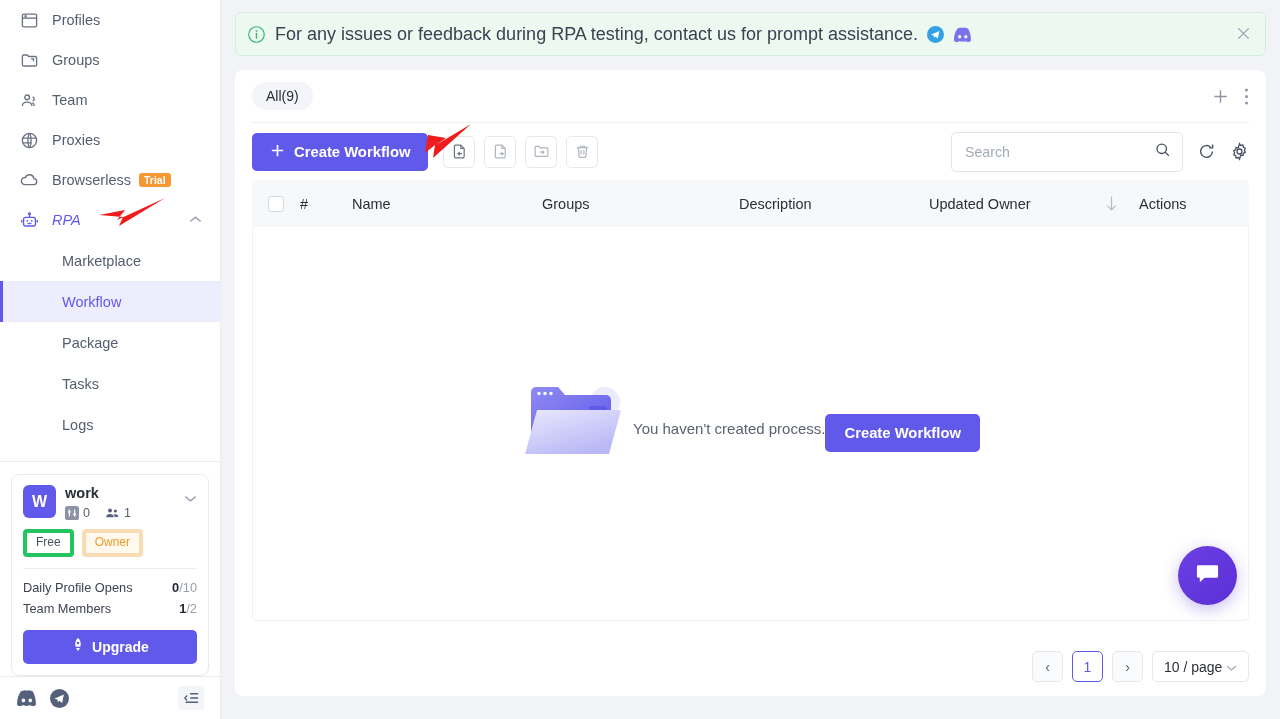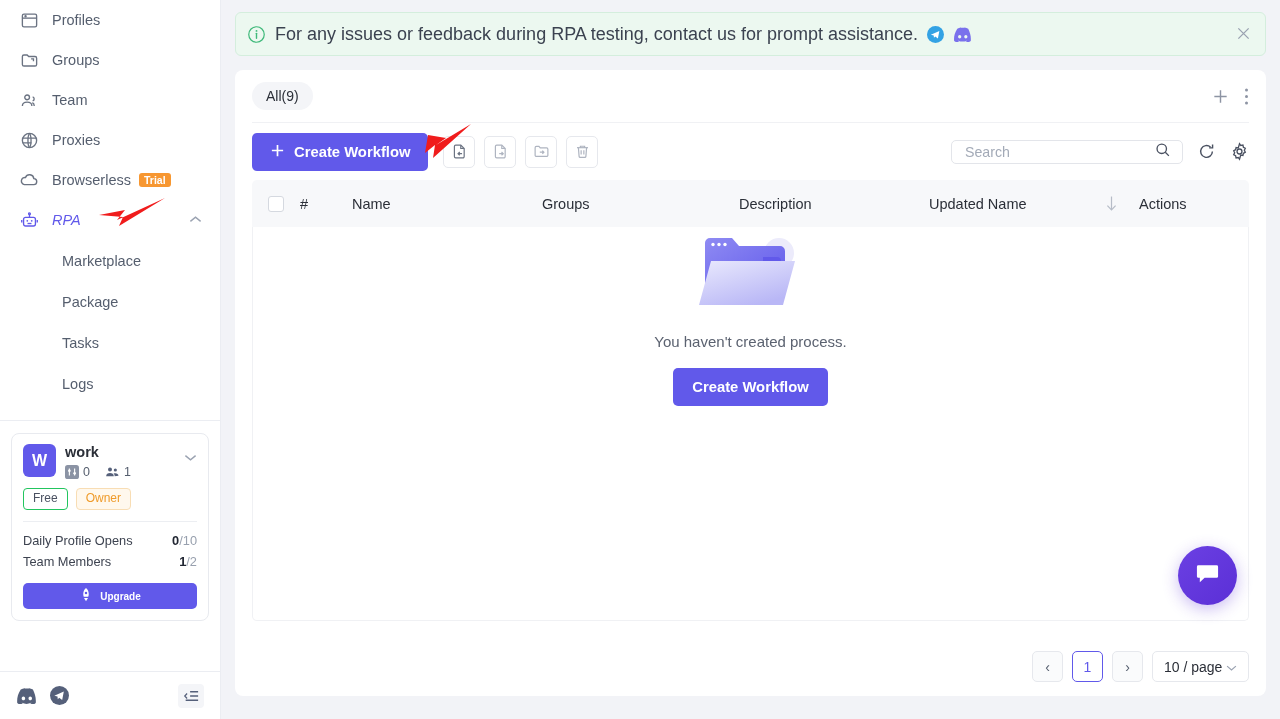--- a/index.html
+++ b/index.html
@@ -69,31 +69,31 @@
     flex: 0 0 33px; margin-right: 9px;
   }
   .ws-name { font-size: 14.5px; font-weight: 700; color: #2b2f38; line-height: 1.15; }
   .ws-meta { display: flex; align-items: center; gap: 4px; margin-top: 4px; font-size: 12.5px; color: #555e6e; }
   .ws-meta .mico { display: inline-flex; align-items: center; }
   .ws-meta .gap { width: 7px; }
   .ws-caret { margin-left: auto; color: #9aa2b1; font-size: 11px; padding-top: 8px; }
   .ws-tags { display: flex; gap: 8px; margin-top: 9px; }
   .tag {
     font-size: 12px; padding: 2px 9px 3px; border-radius: 4px;
-    border: 1px solid #22c55e; color: #4a5161; line-height: 1.3;
+    border: 4px solid #22c55e; color: #4a5161; line-height: 1.3;
   }
   .tag.owner { border-color: #f8ddb4; background: #fff8ed; color: #ef9b2b; }
   .ws-sep { height: 1px; background: #eceef2; margin: 11px 0 8px; }
   .ws-row { display: flex; justify-content: space-between; font-size: 12.8px; color: #3d4350; line-height: 21px; }
   .ws-row .v b { color: #222733; font-weight: 700; }
   .ws-row .v span { color: #98a0ae; }
   .upgrade-btn {
-    margin-top: 11px; width: 100%; height: 26px;
+    margin-top: 11px; width: 100%; height: 34px;
     background: #6159ea; color: #fff; border: none; border-radius: 5px;
-    font-size: 10px; font-weight: 700; cursor: pointer;
+    font-size: 14px; font-weight: 700; cursor: pointer;
     display: flex; align-items: center; justify-content: center; gap: 7px;
     font-family: "Liberation Sans", sans-serif;
   }
 
   .side-foot {
     margin-top: auto; height: 48px;
     border-top: 1px solid #ebedf2;
     display: flex; align-items: center; padding: 0 16px;
   }
   .side-foot .sico { margin-right: 14px; cursor: pointer; display: flex; }
@@ -134,42 +134,42 @@
     display: flex; align-items: center; gap: 9px;
     font-family: "Liberation Sans", sans-serif;
   }
   .tool-icons { display: flex; gap: 9px; margin-left: 15px; }
   .tool-ico {
     width: 32px; height: 32px; border: 1px solid #e6e8ed; border-radius: 5px;
     display: flex; align-items: center; justify-content: center; cursor: pointer; background: #fff;
   }
   .tool-right { margin-left: auto; display: flex; align-items: center; gap: 14px; }
   .search-box {
-    width: 232px; height: 24px; border: 1px solid #e3e5ea; border-radius: 5px;
+    width: 232px; height: 40px; border: 1px solid #e3e5ea; border-radius: 5px;
     display: flex; align-items: center; padding: 0 11px;
   }
   .search-box input {
     border: none; outline: none; flex: 1; font-size: 14.2px; color: #2b2f38;
     font-family: "Liberation Sans", sans-serif; background: transparent;
   }
   .search-box input::placeholder { color: #a3aab7; }
 
   .table-head {
     height: 47px; background: #f7f8fa; border-radius: 5px 5px 0 0;
     display: flex; align-items: center; font-size: 14.5px; color: #2b2f38;
   }
   .th { display: flex; align-items: center; }
   .chk {
     width: 16px; height: 16px; border: 1px solid #d5d9e0; border-radius: 3px;
     background: #fff; cursor: pointer;
   }
   .table-body {
     border: 1px solid #f0f1f4; border-top: none; border-radius: 0 0 5px 5px;
-    height: 394px; display: flex; flex-direction: column;
-    align-items: center; 
+    height: 394px; display: flex; flex-direction: row;
+    align-items: center; justify-content: center;
   }
   .empty-txt { font-size: 15px; color: #5b6270; margin-top: 10px; }
   .empty-btn {
     margin-top: 18px; height: 38px; background: #6159ea; color: #fff;
     border: none; border-radius: 5px; font-size: 14.8px; font-weight: 700;
     padding: 0 19px; cursor: pointer; font-family: "Liberation Sans", sans-serif;
   }
 
   .pager { position: absolute; right: 17px; bottom: 14px; display: flex; align-items: center; gap: 9px; }
   .pg {
@@ -268,20 +268,23 @@
         <span class="nav-label lbl">RPA</span>
         <span class="chevron">
           <svg width="13" height="9" viewBox="0 0 14 9" fill="none" stroke="#9aa2b1" stroke-width="1.5">
               <path d="M1.5 6.5 7 2l5.5 4.5"></path>
             </svg>
         </span>
       </div>
 
       <div class="sub-item">
         <span>Marketplace</span>
+      </div>
+      <div class="sub-item selected">
+        <span>Workflow</span>
       </div>
       <div class="sub-item">
         <span>Package</span>
       </div>
       <div class="sub-item">
         <span>Tasks</span>
       </div>
       <div class="sub-item">
         <span>Logs</span>
       </div>
@@ -486,21 +489,21 @@
       </div>
 
       <div class="table-head">
         <span class="th" style="width:48px;justify-content:center">
             <span class="chk"></span>
           </span>
         <span class="th" style="width:52px">#</span>
         <span class="th" style="width:190px">Name</span>
         <span class="th" style="width:197px">Groups</span>
         <span class="th" style="width:190px">Description</span>
-        <span class="th" style="width:155px">Updated Name</span>
+        <span class="th" style="width:155px">Updated Owner</span>
         <span class="th" style="width:55px;justify-content:center">
           <svg width="13" height="17" viewBox="0 0 14 18" fill="none" stroke="#b6bcc7" stroke-width="1.3">
               <path d="M7 1.5v14"></path>
               <path d="M2.6 11.2 7 15.8l4.4-4.6"></path>
             </svg>
         </span>
         <span class="th" style="flex:1">Actions</span>
       </div>
 
       <div class="table-body">

